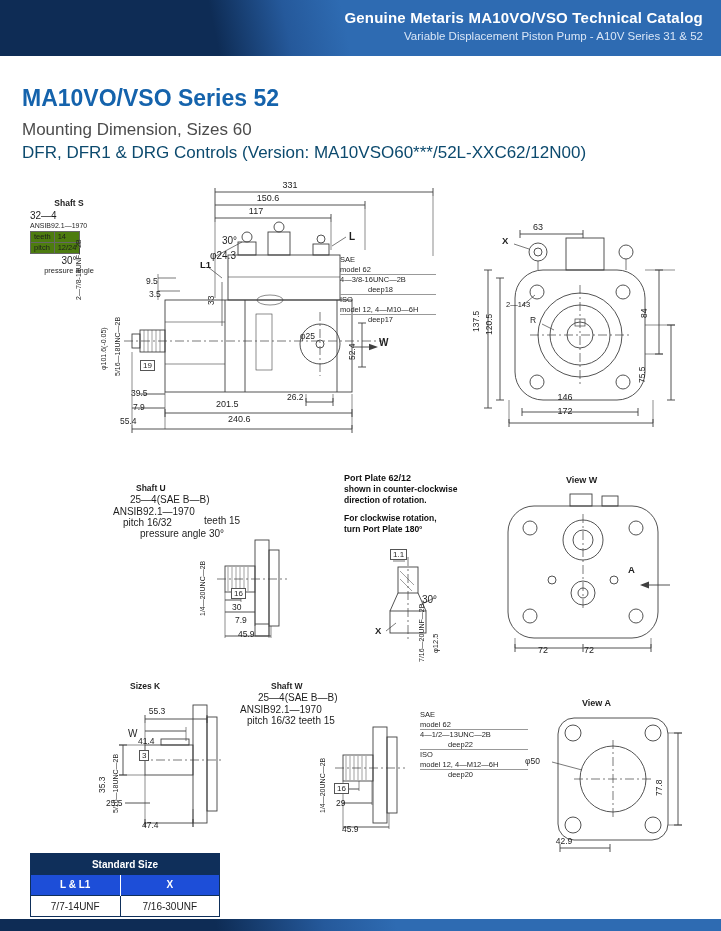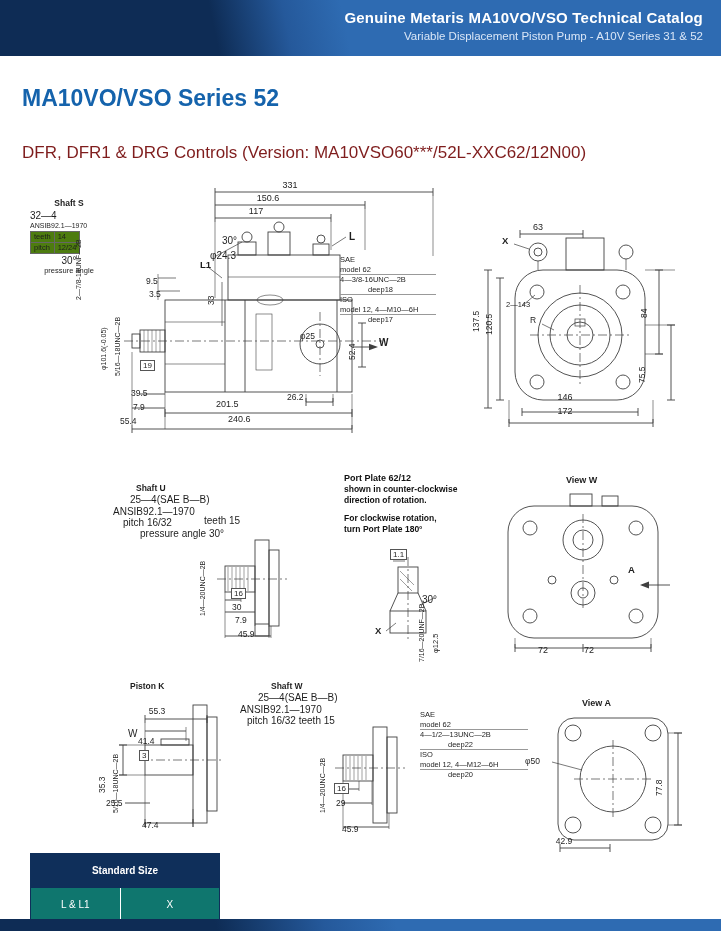--- a/index.html
+++ b/index.html
@@ -15,21 +15,21 @@
   }
   .hdr-inner { position:absolute; right:18px; top:9px; text-align:right; }
   .hdr-title { font-size:15px; font-weight:bold; letter-spacing:.2px; }
   .hdr-sub { font-size:11.5px; color:#d9e6f7; margin-top:4px; }
   .ftr {
     position:absolute; bottom:0; left:0; width:721px; height:12px;
     background:linear-gradient(78deg,#0e2c55 0%,#0e2c55 30%,#25599b 45%,#2e6bb2 55%,#2e6bb2 100%);
   }
   .series-title { position:absolute; left:22px; top:85px; font-size:23px; font-weight:bold; color:#1563ac; }
   .sub1 { position:absolute; left:22px; top:120px; font-size:17px; color:#4c4c4c; }
-  .sub2 { position:absolute; left:22px; top:143px; font-size:17px; color:#7f1d1d; }
+  .sub2 { position:absolute; left:22px; top:143px; font-size:17px; color:#0c4a6e; }
 
   svg.draw { position:absolute; }
 
   
   .dim { position:absolute; font-size:9px; line-height:10px; color:#1e1e1e; white-space:nowrap; }
   .c { text-align:center; }
   .b { font-weight:bold; }
   .f7 { font-size:7px; } .f75 { font-size:7.5px; } .f8 { font-size:10px; }
   .f85 { font-size:8.5px; } .f95 { font-size:9.5px; } .f10 { font-size:10px; }
   .v { transform:rotate(-90deg); transform-origin:left bottom; }
@@ -41,39 +41,40 @@
   .callout { position:absolute; font-size:7.5px; line-height:9.5px; color:#1e1e1e; }
   .callout .rule { border-bottom:1px solid #999; }
   .callout .ind { padding-left:28px; }
 
   .notes { position:absolute; width:150px; font-weight:bold; color:#101010; font-size:8.5px; line-height:11px; }
   .notes .t { font-size:9px; }
   .notes .gap { height:7px; }
 
   
   .std { position:absolute; left:30px; top:853px; width:190px; border:1px solid #0f2f5a; border-collapse:collapse; font-size:10px; }
-  .std td { text-align:center; height:34px; }
+  .std td { text-align:center; height:21px; }
   .std .h1 td { background:#0f2f5a; color:#fff; font-weight:bold; }
-  .std .h2 td { background:#0f766e; color:#fff; font-weight:normal; border-left:1px solid #fff; }
+  .std .h2 td { background:#1d4ed8; color:#fff; font-weight:bold; border-left:1px solid #fff; }
   .std .h2 td:first-child { border-left:none; }
   .std .vals td { background:#fff; color:#222; border:1px solid #0f2f5a; }
 </style>
 </head>
 <body>
 
 <div class="page">
 
   <div class="hdr">
     <div class="hdr-inner">
       <div class="hdr-title">Genuine Metaris MA10VO/VSO Technical Catalog</div>
       <div class="hdr-sub">Variable Displacement Piston Pump - A10V Series 31 &amp; 52</div>
     </div>
   </div>
 
   <div class="series-title">MA10VO/VSO Series 52</div>
+  <div class="sub1">Mounting Dimension, Sizes 60</div>
   <div class="sub2">DFR, DFR1 &amp; DRG Controls (Version: MA10VSO60***/52L-XXC62/12N00)</div>
 
   <svg class="draw" style="left:110px;top:182px" width="355" height="265" viewBox="0 0 355 265">
     <g stroke="#404040" stroke-width="0.9" fill="none">
       <line x1="105" y1="10" x2="323" y2="10"></line>
       <line x1="105" y1="23" x2="255" y2="23"></line>
       <line x1="105" y1="36" x2="221" y2="36"></line>
       <line x1="105" y1="6" x2="105" y2="40"></line>
       <line x1="323" y1="6" x2="323" y2="14"></line>
       <line x1="255" y1="19" x2="255" y2="27"></line>
@@ -374,21 +375,21 @@
       <line x1="14" y1="78" x2="40" y2="78" stroke-width="0.6"></line>
       <line x1="20" y1="106" x2="45" y2="106"></line>
       <line x1="40" y1="78" x2="40" y2="130" stroke-width="0.6"></line>
       <line x1="88" y1="112" x2="88" y2="130" stroke-width="0.6"></line>
       <line x1="40" y1="126" x2="88" y2="126"></line>
       <line x1="40" y1="122" x2="40" y2="130"></line>
       <line x1="88" y1="122" x2="88" y2="130"></line>
     </g>
   </svg>
 
-  <div class="dim b f85" style="left:130px;top:681px">Piston K</div>
+  <div class="dim b f85" style="left:130px;top:681px">Sizes K</div>
   <div class="dim c f85" style="left:140px;top:706px;width:34px">55.3</div>
   <div class="dim f8" style="left:128px;top:729px">W</div>
   <div class="dim f85" style="left:138px;top:736px">41.4</div>
   <div class="dim box" style="left:139px;top:750px">3</div>
   <div class="dim v f85" style="left:107px;top:783px">35.3</div>
   <div class="dim v f7" style="left:121px;top:803px">5/16—18UNC—2B</div>
   <div class="dim f85" style="left:106px;top:798px">25.5</div>
   <div class="dim f85" style="left:142px;top:820px">47.4</div>
 
   <svg class="draw" style="left:315px;top:725px" width="100" height="118" viewBox="0 0 100 118">

